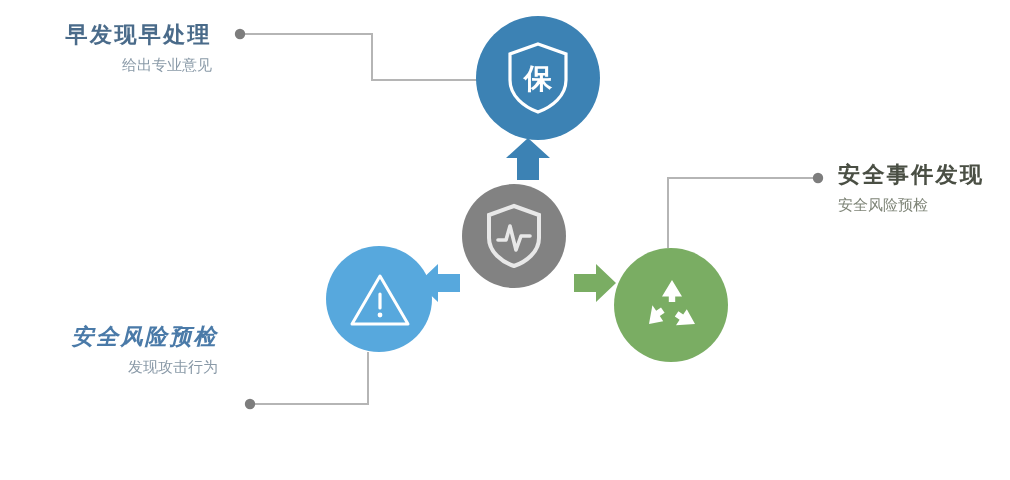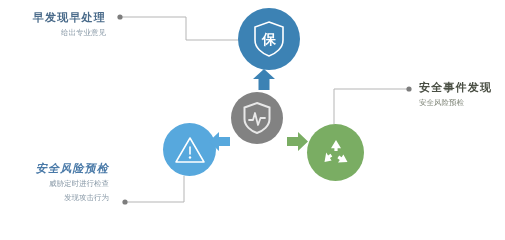--- a/index.html
+++ b/index.html
@@ -197,21 +197,20 @@
     <path d="M21 9.5 L11 0 L11 5 L0 5 L0 14 L11 14 L11 19 Z" fill="#7aad63"></path>
   </svg>
 
   <div class="label" id="label-top">
     <div class="title">早发现早处理</div>
     <div class="sub">给出专业意见</div>
   </div>
 
   <div class="label" id="label-bottom">
     <div class="title">安全风险预检</div>
-    <div class="sub">威胁定时进行检查</div>
     <div class="sub">发现攻击行为</div>
   </div>
 
   <div class="label" id="label-right">
     <div class="title">安全事件发现</div>
     <div class="sub">安全风险预检</div>
   </div>
 
 </div>
 

